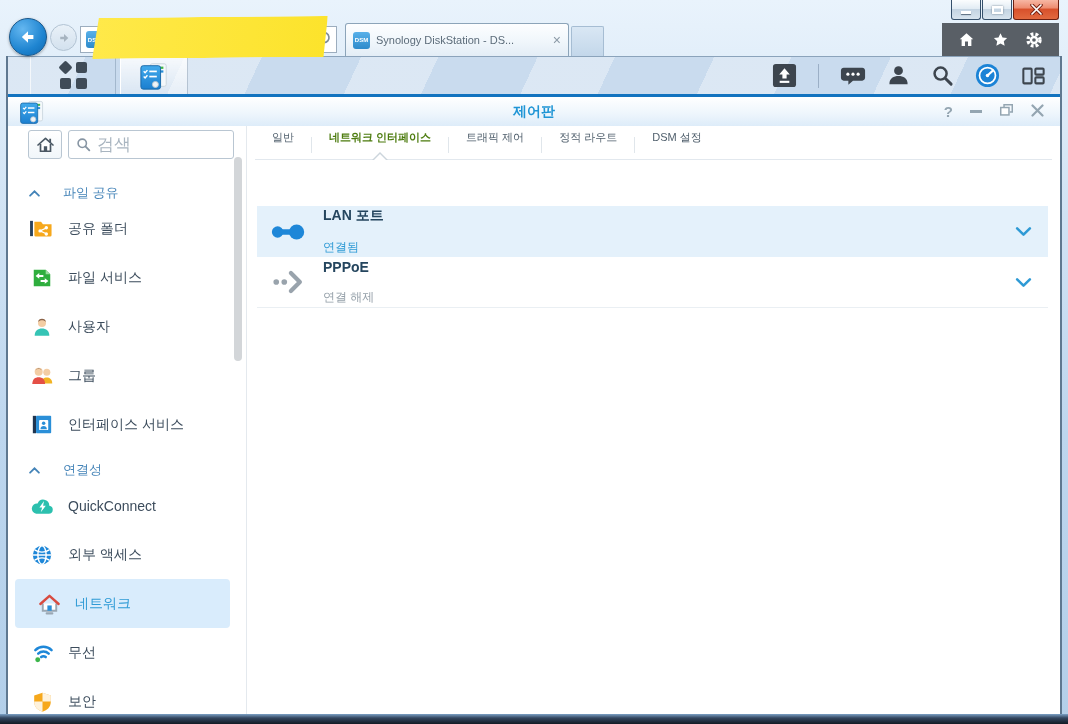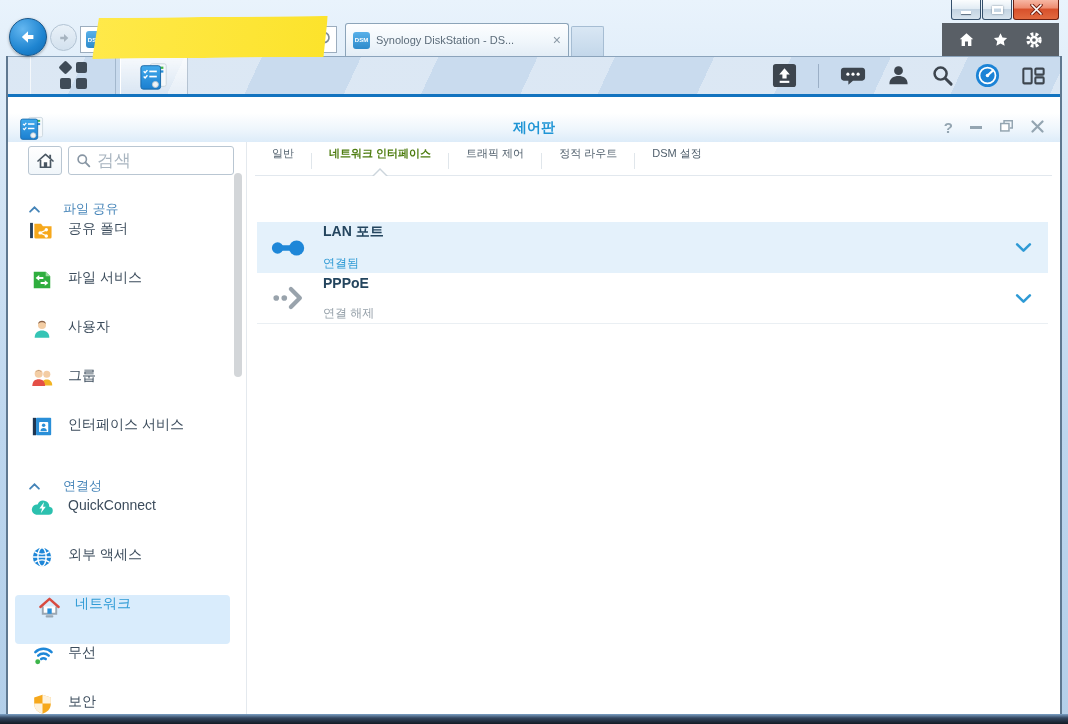--- a/index.html
+++ b/index.html
@@ -33,40 +33,40 @@
 .menu-grid i { position:absolute; width:11px; height:11px; background:#3f4b57; border-radius:2px; }
 .menu-grid i.d { left:0; top:0; transform:rotate(45deg) scale(.92); }
 .menu-grid i.b { right:0; top:0; } .menu-grid i.c { left:0; bottom:0; } .menu-grid i.e { right:0; bottom:0; }
 .task-btn { position:absolute; left:112px; top:0; width:68px; height:100%; background:linear-gradient(180deg,rgba(255,255,255,.85),rgba(255,255,255,.3)); border-left:1px solid #fff; border-right:1px solid rgba(125,148,172,.5); display:flex; align-items:center; justify-content:center; }
 .top-icons { position:absolute; right:14px; top:0; height:100%; display:flex; align-items:center; gap:21px; }
 .vsep { width:1px; height:24px; background:rgba(100,122,148,.45); }
 .blue-line { position:absolute; left:8px; right:8px; top:94px; height:3px; background:#1273bf; }
 
 
 .cp { position:absolute; left:8px; right:8px; top:97px; bottom:10px; background:#fff; display:flex; flex-direction:column; }
-.cp-header { height:29px; min-height:29px; background:linear-gradient(180deg,#ffffff,#edf5fc 60%,#ddecf9); position:relative; display:flex; align-items:center;margin-top:16px; }
+.cp-header { height:29px; min-height:29px; background:linear-gradient(180deg,#ffffff,#edf5fc 60%,#ddecf9); position:relative; display:flex; align-items:center; }
 .cp-hicon { position:absolute; left:11px; top:2px; }
 .cp-title { position:absolute; left:0; right:0; text-align:center; color:#2095d5; font-weight:bold; font-size:14px; }
 .cp-controls { position:absolute; right:16px; top:0; height:100%; display:flex; align-items:center; gap:17px; }
 .cp-help { color:#94a5b1; font-size:15px; font-weight:bold; }
 .g-cmin { width:12px; height:2.5px; background:#94a5b1; }
 
 .cp-body { flex:1; display:flex; position:relative; overflow:hidden; }
 
 
 .sidebar { width:239px; min-width:239px; position:relative; border-right:1px solid #e4e9ee; }
 .home-btn { position:absolute; left:20px; top:4px; width:34px; height:29px; border:1px solid #b9c6d2; border-radius:3px; background:linear-gradient(#ffffff,#f1f6fa); display:flex; align-items:center; justify-content:center; }
 .search-box { position:absolute; left:60px; top:4px; width:166px; height:29px; border:1px solid #b9c6d2; border-radius:3px; background:#fff; display:flex; align-items:center; gap:6px; padding:0 7px; }
 .search-box input { border:none; outline:none; flex:1; width:100%; font-size:17px; color:#333; font-family:inherit; background:transparent; }
 .search-box input::placeholder { color:#a9b5c0; }
 .sb-scroll { position:absolute; right:4px; top:31px; width:8px; height:204px; background:#d3d6d9; border-radius:4px; }
 .sb-list { position:absolute; top:56px; left:0; right:14px; }
 .sb-section { height:22px; display:flex; align-items:center; gap:23px; padding-left:21px; color:#4584b8; font-size:13px; }
 .sb-section.second { margin-top:10px; }
-.sb-item { height:49px; display:flex; gap:13px; padding-left:21px; font-size:14px; color:#3c4c5c; }
+.sb-item { height:49px; display:flex; align-items:center; gap:13px; padding-left:21px; font-size:14px; color:#3c4c5c; }
 .sb-item .ic { width:26px; min-width:26px; display:flex; justify-content:center; }
 .sb-item.selected { background:#d9ecfc; border-radius:4px; margin-left:7px; margin-right:2px; color:#2e9ad5; }
 
 
 .main { flex:1; position:relative; background:#fff; }
 .tabs { position:absolute; top:4px; left:8px; right:8px; height:30px; display:flex; align-items:center; border-bottom:1px solid #e2e8ee; }
 .tab-item { padding:0 17px; font-size:11px; color:#51606d; height:100%; display:flex; align-items:flex-start; position:relative; }
 .tab-item.active { color:#4d7c0f; font-weight:bold; }
 .tab-item.active::before { content:""; position:absolute; left:50%; bottom:-1px; margin-left:-8px; border:8px solid transparent; border-top:none; border-bottom:8px solid #ccd5dc; }
 .tab-item.active::after { content:""; position:absolute; left:50%; bottom:-2px; margin-left:-7px; border:7px solid transparent; border-top:none; border-bottom:7px solid #ffffff; }

